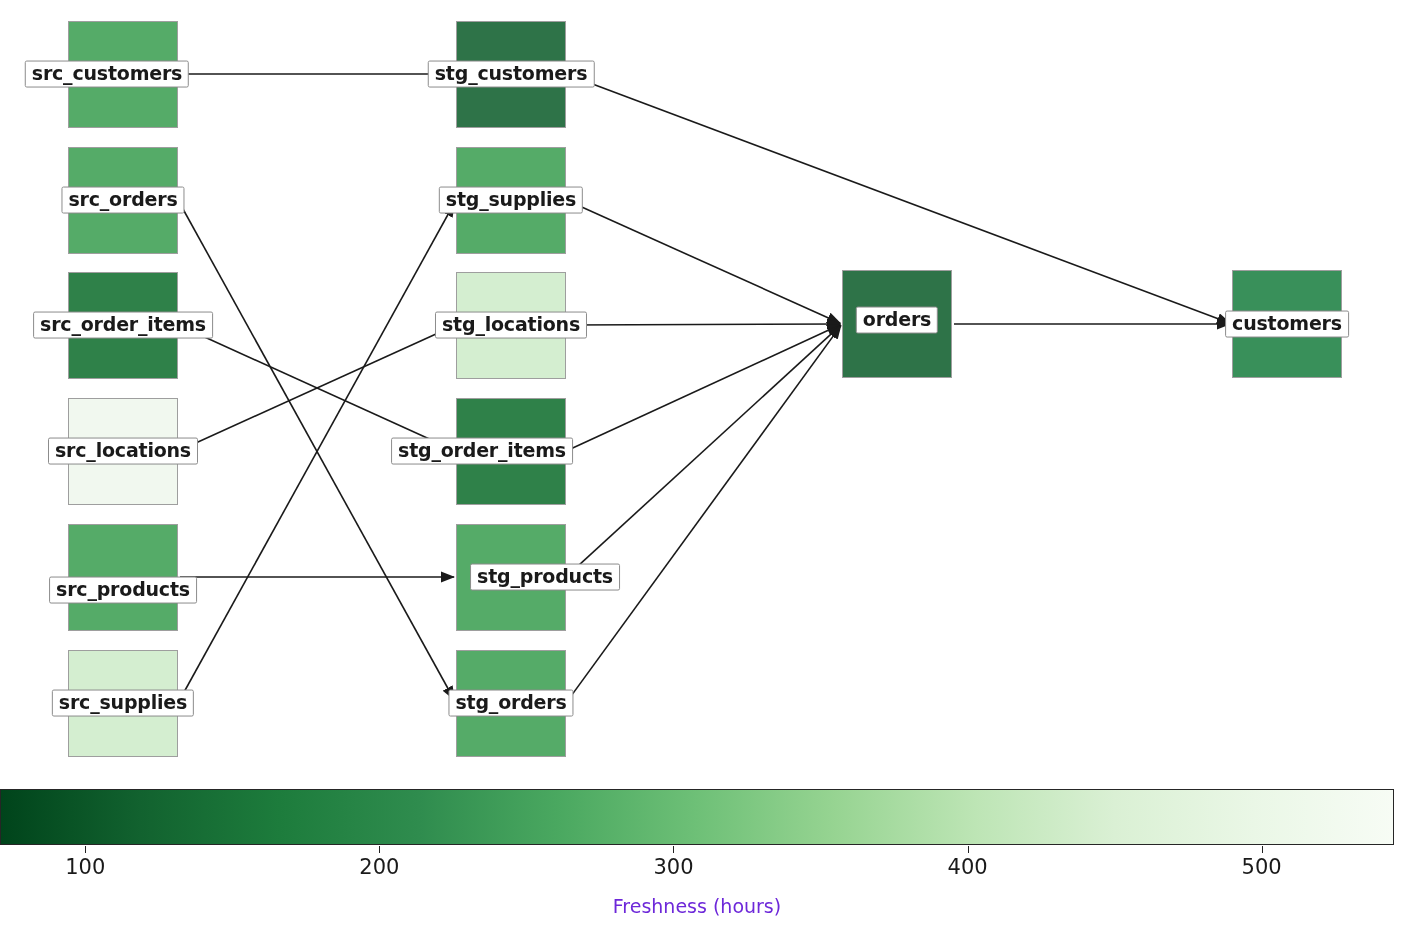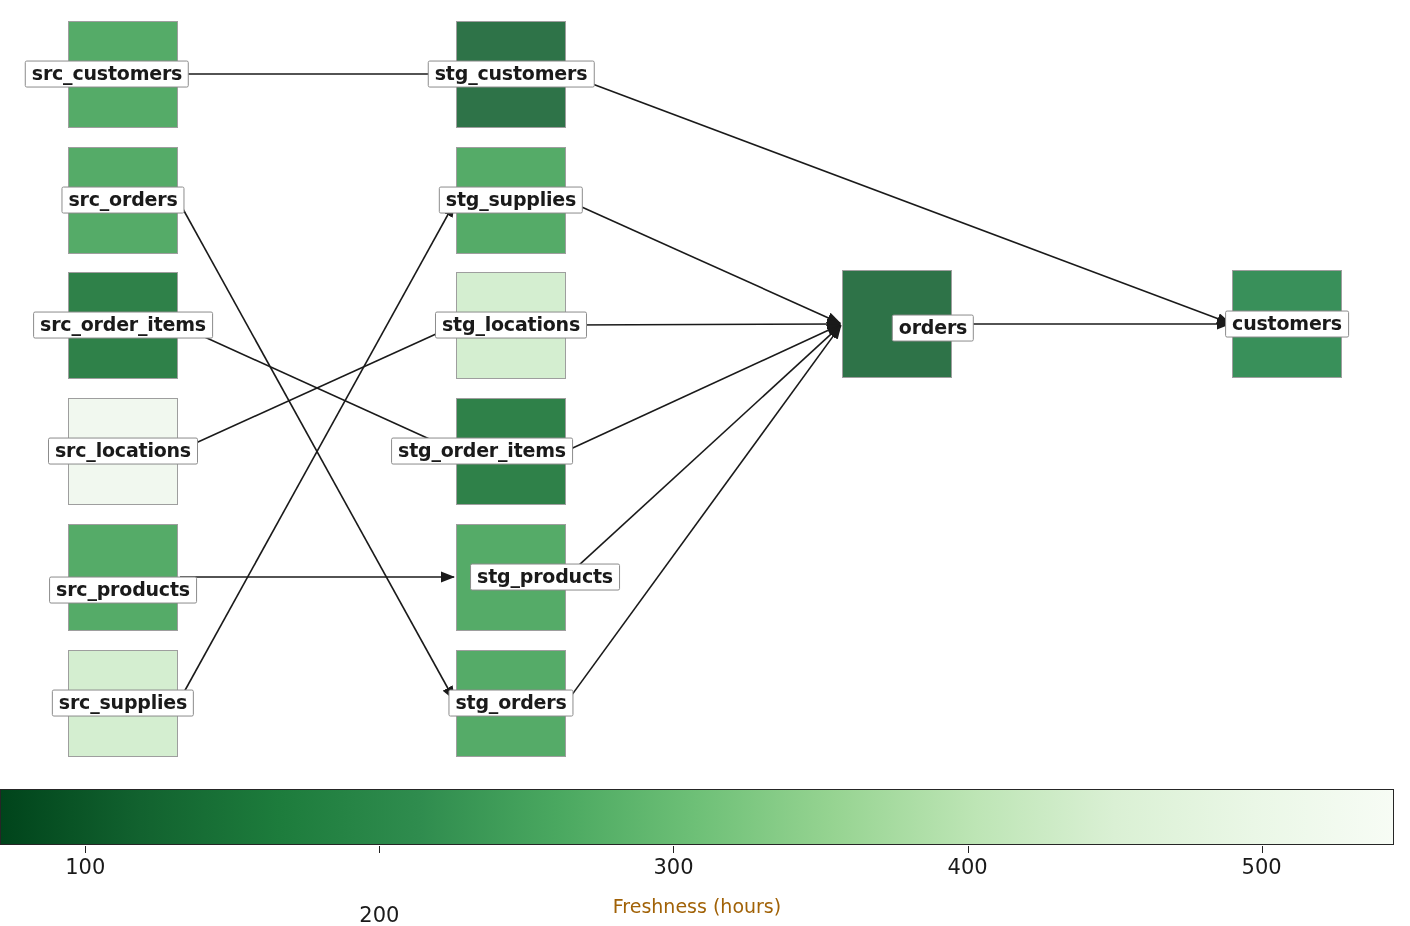--- a/index.html
+++ b/index.html
@@ -79,21 +79,21 @@
     font-size: 21px;
     color: #1a1a1a;
     white-space: nowrap;
   }
   #cb-axislabel {
     position: absolute;
     top: 106px;
     width: 1394px;
     text-align: center;
     font-size: 19px;
-    color: #a16207;
+    color: #6d28d9;
   }
 </style>
 </head>
 <body>
 
 <div id="stage">
 
   <div id="graph">
 
     <svg id="edge-layer" viewBox="0 0 1410 780" width="1410" height="780">
@@ -141,32 +141,32 @@
         <div class="node-label" style="left: 123px; top: 325px;">src_order_items</div>
         <div class="node-label" style="left: 123px; top: 451px;">src_locations</div>
         <div class="node-label" style="left: 123px; top: 590px;">src_products</div>
         <div class="node-label" style="left: 123px; top: 703px;">src_supplies</div>
         <div class="node-label" style="left: 511px; top: 74px;">stg_customers</div>
         <div class="node-label" style="left: 511px; top: 200px;">stg_supplies</div>
         <div class="node-label" style="left: 511px; top: 325px;">stg_locations</div>
         <div class="node-label" style="left: 482px; top: 451px;">stg_order_items</div>
         <div class="node-label" style="left: 511px; top: 577px; margin-left: 34px;">stg_products</div>
         <div class="node-label" style="left: 511px; top: 703px;">stg_orders</div>
-        <div class="node-label" style="left: 897px; top: 328px; margin-left: 36px;">orders</div>
+        <div class="node-label" style="left: 897px; top: 320px;">orders</div>
         <div class="node-label" style="left: 1287px; top: 324px;">customers</div>
       </div>
   </div>
 
   <div id="colorbar-wrap">
     <div id="colorbar" style="background: linear-gradient(to right, rgb(0, 68, 27), rgb(18, 98, 47), rgb(29, 124, 60), rgb(47, 140, 78), rgb(74, 168, 96), rgb(110, 192, 119), rgb(151, 212, 146), rgb(189, 229, 181), rgb(218, 240, 212), rgb(234, 247, 230), rgb(247, 252, 245));"></div>
     <div id="cb-ticks">
         <div class="cb-tick" style="left: 85.2869px;"></div>
         <div class="cb-ticklabel" style="left: 85.2869px;">100</div>
         <div class="cb-tick" style="left: 379.38px;"></div>
-        <div class="cb-ticklabel" style="left: 379.38px; margin-top: 48px;">200</div>
+        <div class="cb-ticklabel" style="left: 379.38px;">200</div>
         <div class="cb-tick" style="left: 673.473px;"></div>
         <div class="cb-ticklabel" style="left: 673.473px;">300</div>
         <div class="cb-tick" style="left: 967.565px;"></div>
         <div class="cb-ticklabel" style="left: 967.565px;">400</div>
         <div class="cb-tick" style="left: 1261.66px;"></div>
         <div class="cb-ticklabel" style="left: 1261.66px;">500</div>
       </div>
     <div id="cb-axislabel">Freshness (hours)</div>
   </div>
 

